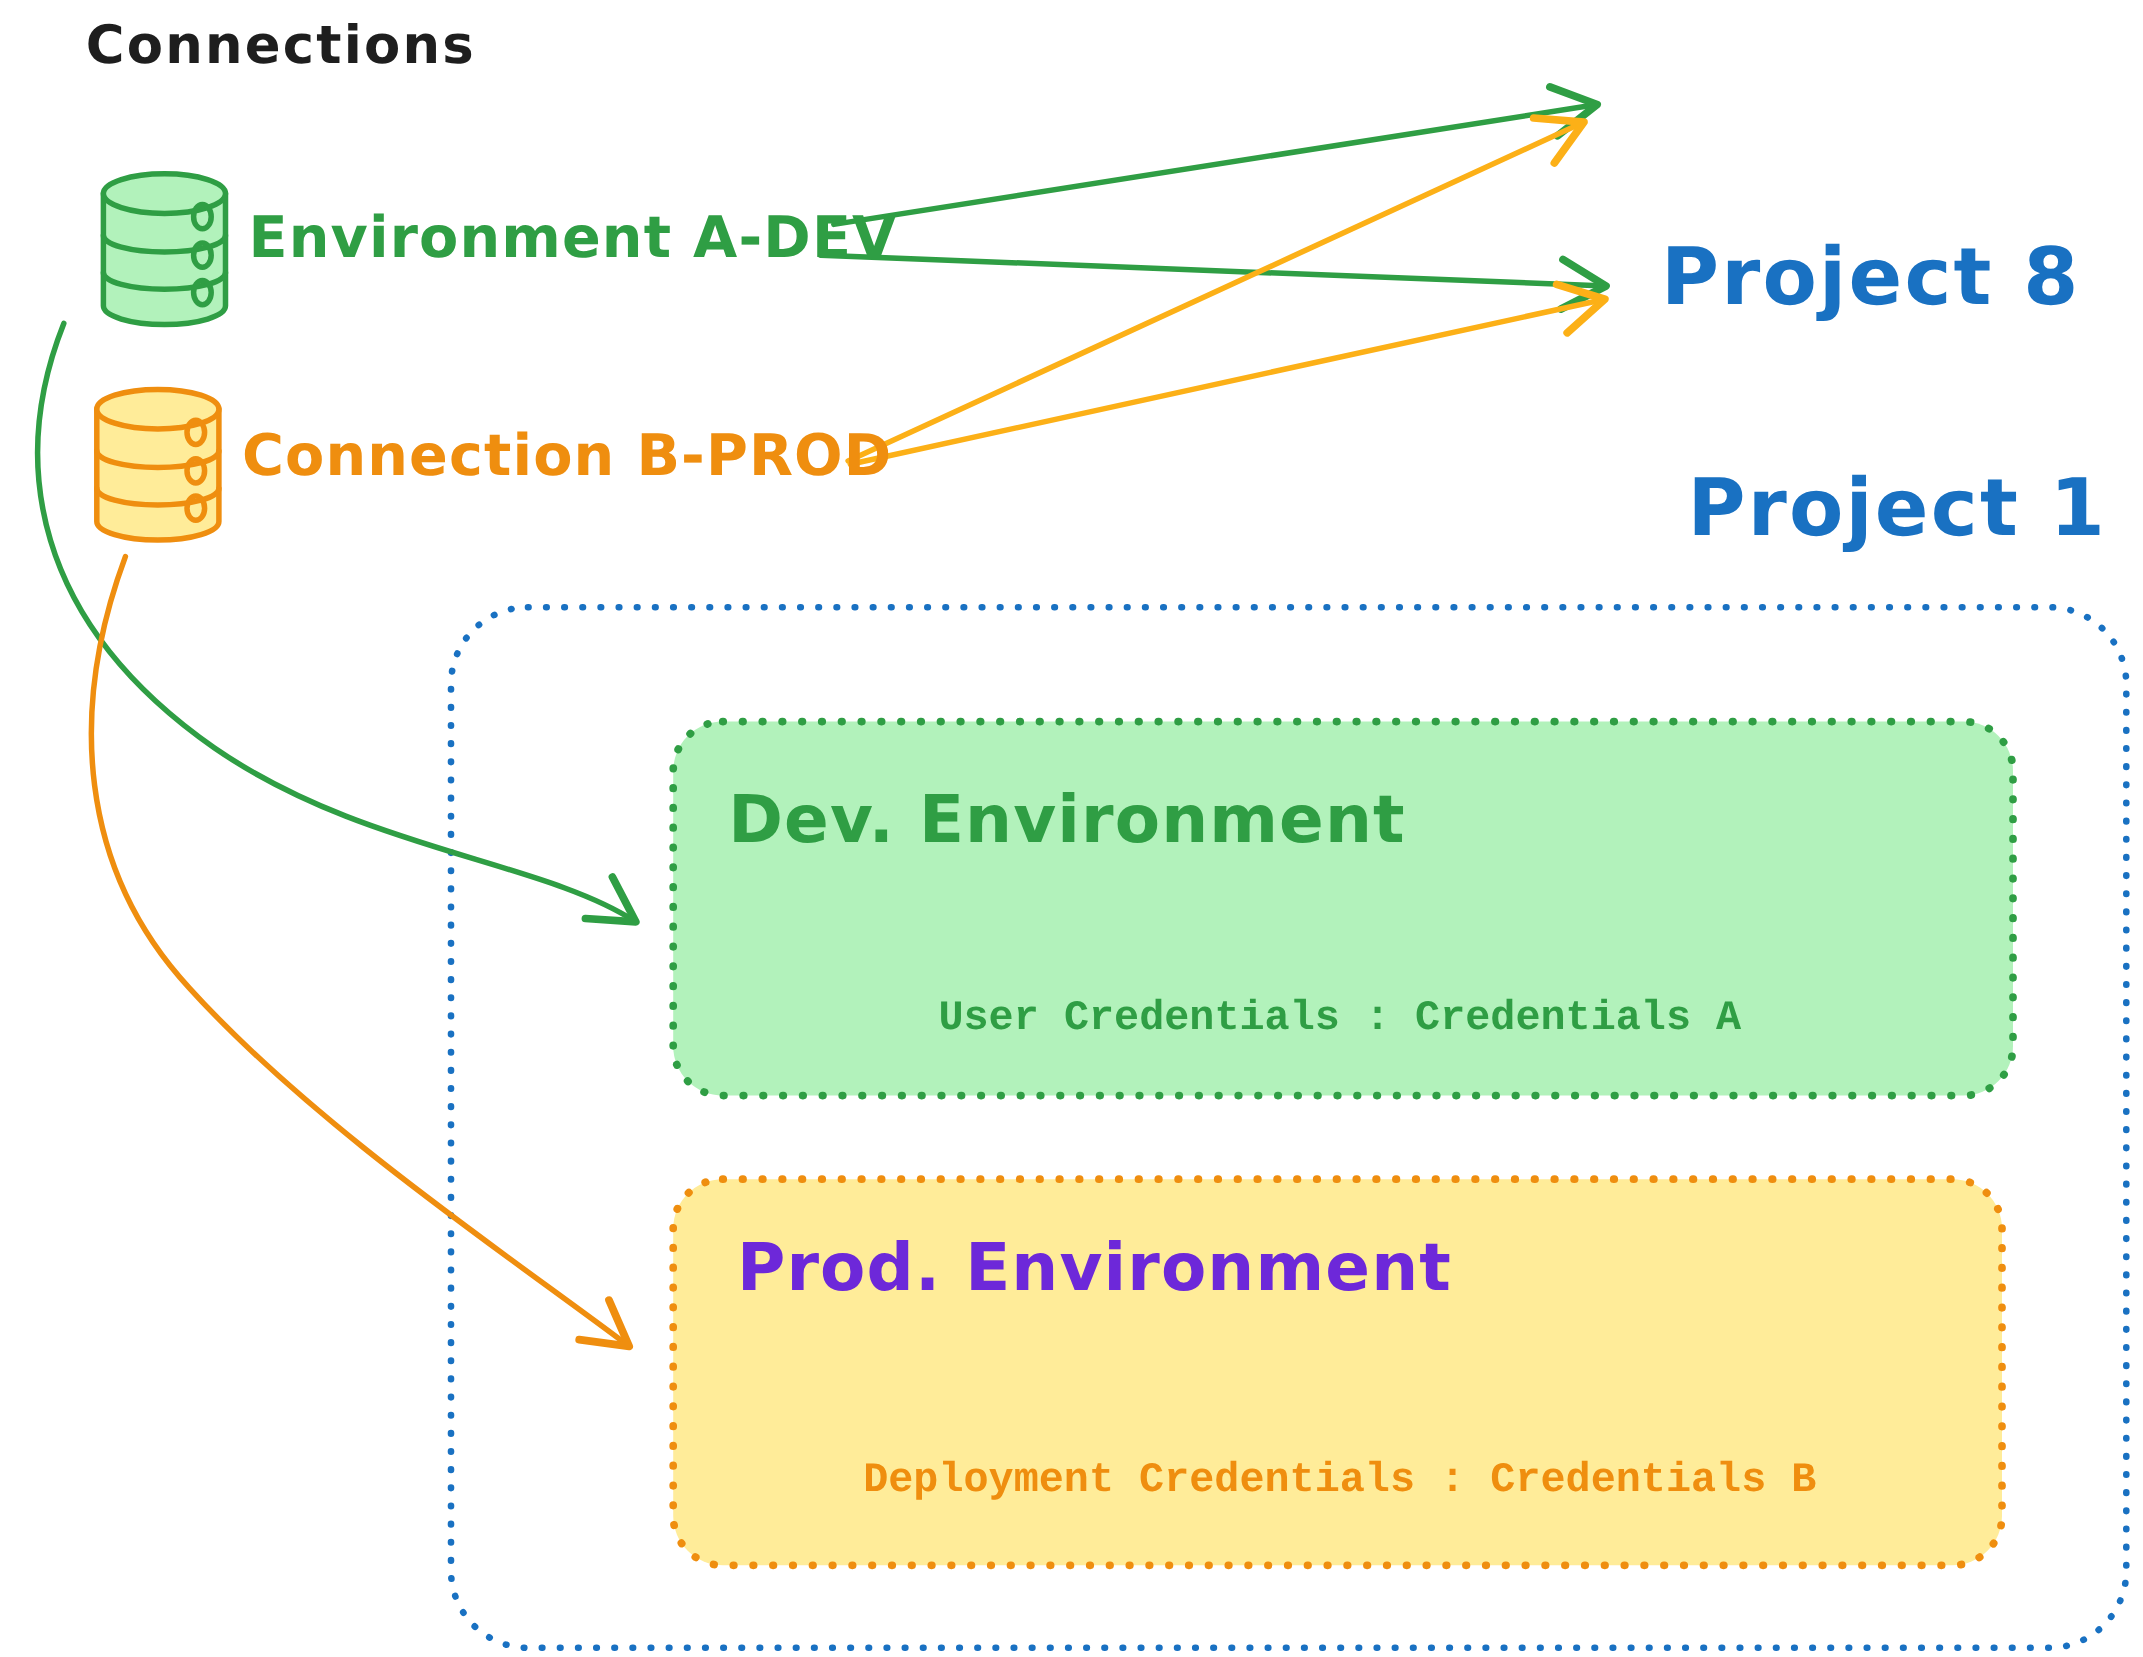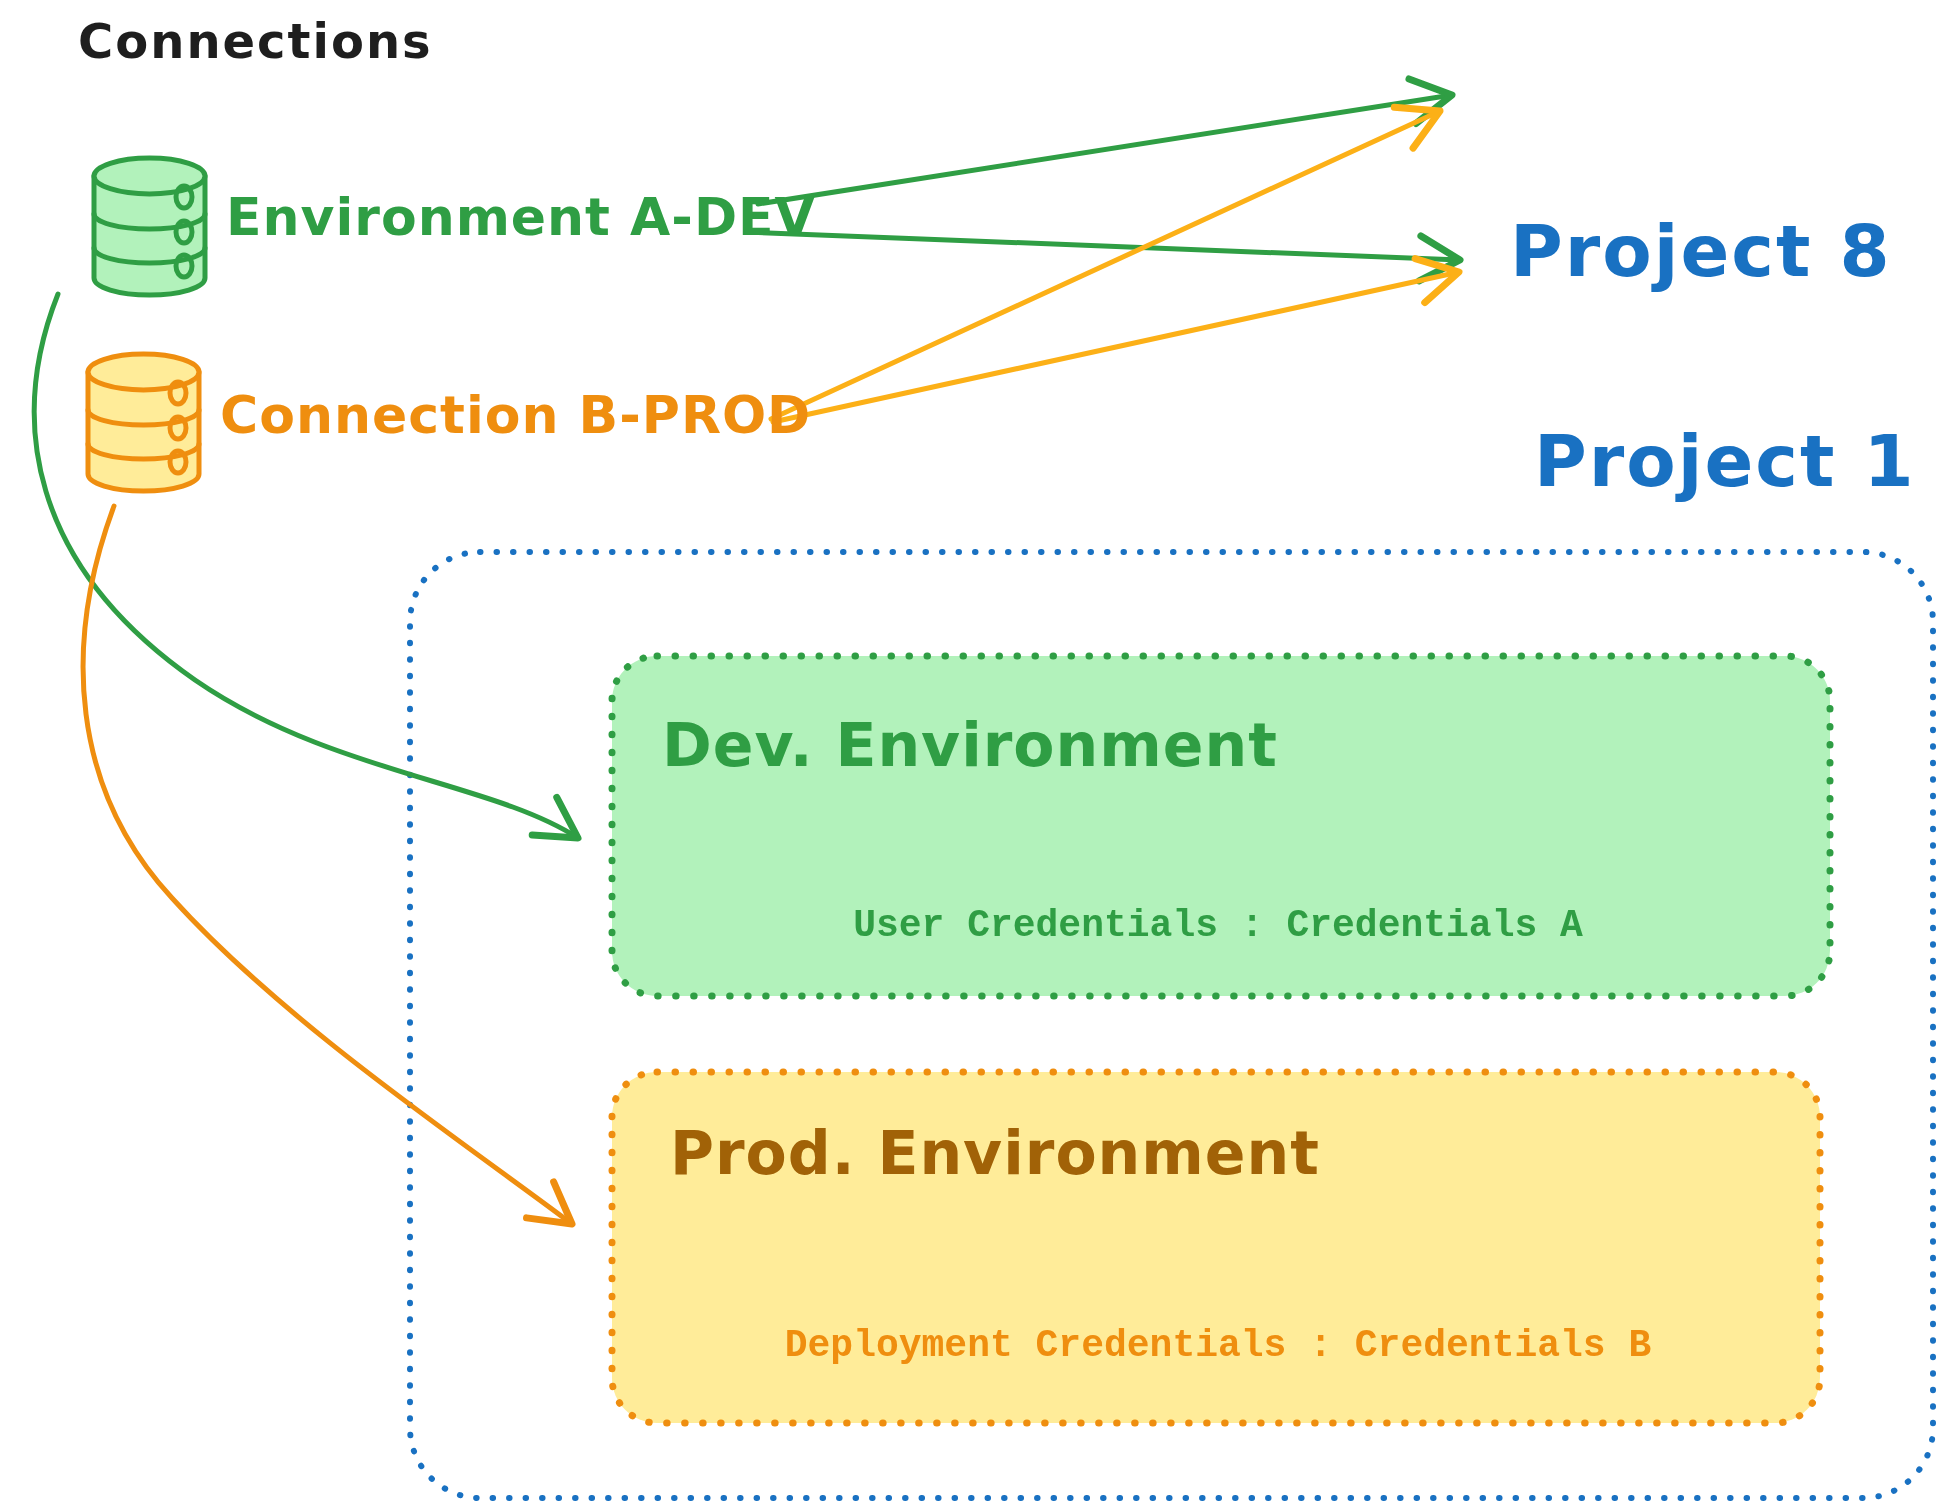--- a/index.html
+++ b/index.html
@@ -15,21 +15,21 @@
   .title{left:78px;top:16px;font-size:48px;font-weight:700;color:#1e1e1e;letter-spacing:2px;}
   .conn-label{font-size:52px;font-weight:600;letter-spacing:1px;}
   .conn-a{left:226px;top:190px;color:#2f9e44;}
   .conn-b{left:220px;top:388px;color:#ef8e0f;}
   .proj{font-size:72px;font-weight:600;color:#1971c2;letter-spacing:2px;}
   .proj-3{left:1500px;top:38px;}
   .proj-2{left:1510px;top:214px;}
   .proj-1{left:1514px;top:424px;margin-left:20px;}
   .env-title{font-size:60px;font-weight:600;letter-spacing:1px;}
   .env-dev{left:662px;top:714px;color:#2f9e44;}
-  .env-prod{left:670px;top:1122px;color:#a16207;}
+  .env-prod{left:670px;top:1122px;color:#6d28d9;}
   .cred{font-family:Liberation Mono, monospace;font-size:38px;font-weight:700;text-align:center;position:absolute;width:1116px;left:660px;}
   .cred-a{top:904px;color:#2f9e44;}
   .cred-b{top:1324px;color:#ef8e0f;}
 </style>
 </head>
 <body>
 
 <div class="canvas">
 
   <svg class="layer" viewBox="0 0 1948 1506">

